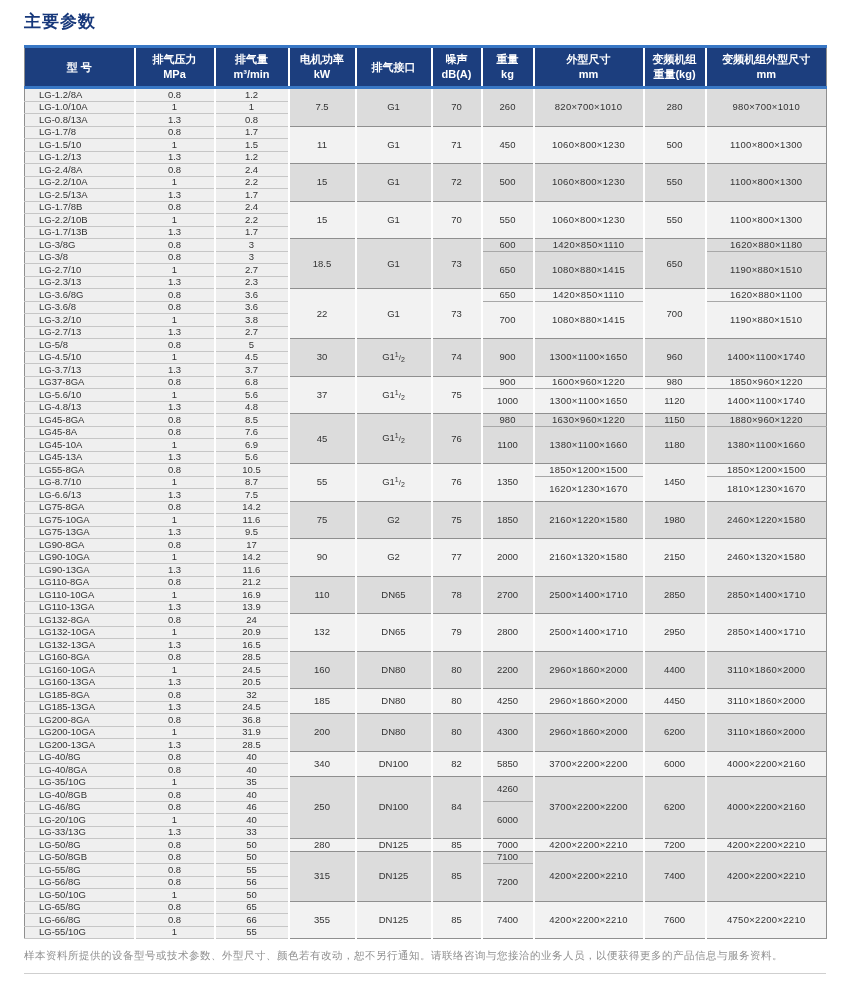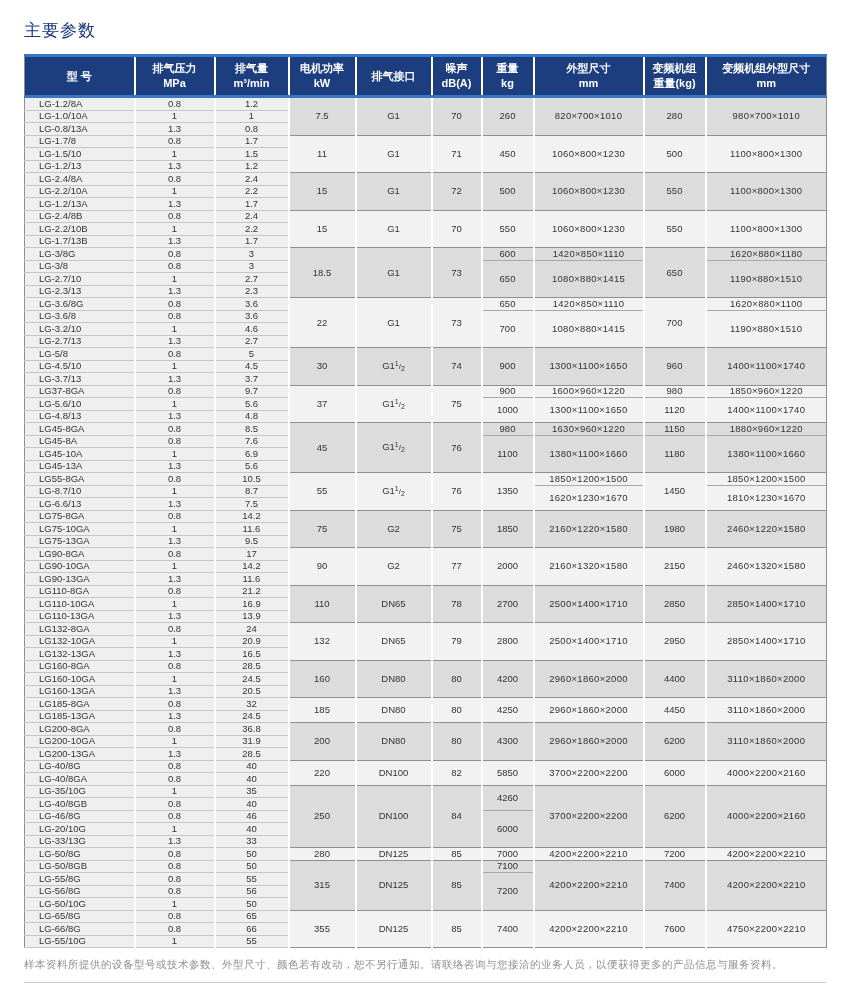--- a/index.html
+++ b/index.html
@@ -3,22 +3,22 @@
 <meta charset="utf-8">
 <style>
   html,body { margin:0; padding:0; background:#ffffff; }
   body {
     width:850px; height:989px; overflow:hidden;
     font-family:"Liberation Sans","DejaVu Sans",sans-serif;
     -webkit-font-smoothing:antialiased;
   }
   .page { padding:8px 24px 0 24px; }
   .page-title {
-    color:#17387b; font-size:17px; font-weight:normal;
-    letter-spacing:1px; margin:11px 0 12px 0;
+    color:#17387b; font-size:17px; font-weight:bold;
+    letter-spacing:1px; margin:2px 0 12px 0;
   }
   table.params {
     border-collapse:collapse; table-layout:fixed;
     width:802px; border:1px solid #8f8f8f;
   }
   thead th {
     background:#1c3e7e; color:#ffffff;
     font-size:11px; font-weight:bold; line-height:1.35;
     border-left:2px solid #ffffff;
     border-top:3px solid #3877c5;
@@ -166,26 +166,26 @@
           <td rowspan="3" class="gd dims">1060×800×1230</td>
           <td rowspan="3" class="gd">550</td>
           <td rowspan="3" class="gd dims">1100×800×1300</td>
         </tr>
         <tr>
           <td class="lc model">LG-2.2/10A</td>
           <td class="lc">1</td>
           <td class="lc">2.2</td>
         </tr>
         <tr>
-          <td class="lc model">LG-1.2/13A</td>
+          <td class="lc model">LG-2.5/13A</td>
           <td class="lc">1.3</td>
           <td class="lc">1.7</td>
         </tr>
         <tr class="gs">
-          <td class="lc model">LG-2.4/8B</td>
+          <td class="lc model">LG-1.7/8B</td>
           <td class="lc">0.8</td>
           <td class="lc">2.4</td>
           <td rowspan="3" class="gl">15</td>
           <td rowspan="3" class="gl">G1</td>
           <td rowspan="3" class="gl">70</td>
           <td rowspan="3" class="gl">550</td>
           <td rowspan="3" class="gl dims">1060×800×1230</td>
           <td rowspan="3" class="gl">550</td>
           <td rowspan="3" class="gl dims">1100×800×1300</td>
         </tr>
@@ -245,21 +245,21 @@
           <td class="lc model">LG-3.6/8</td>
           <td class="lc">0.8</td>
           <td class="lc">3.6</td>
           <td rowspan="3" class="gl sub">700</td>
           <td rowspan="3" class="gl dims sub">1080×880×1415</td>
           <td rowspan="3" class="gl dims sub">1190×880×1510</td>
         </tr>
         <tr>
           <td class="lc model">LG-3.2/10</td>
           <td class="lc">1</td>
-          <td class="lc">4.6</td>
+          <td class="lc">3.8</td>
         </tr>
         <tr>
           <td class="lc model">LG-2.7/13</td>
           <td class="lc">1.3</td>
           <td class="lc">2.7</td>
         </tr>
         <tr class="gs">
           <td class="lc model">LG-5/8</td>
           <td class="lc">0.8</td>
           <td class="lc">5</td>
@@ -277,21 +277,21 @@
           <td class="lc">4.5</td>
         </tr>
         <tr>
           <td class="lc model">LG-3.7/13</td>
           <td class="lc">1.3</td>
           <td class="lc">3.7</td>
         </tr>
         <tr class="gs">
           <td class="lc model">LG37-8GA</td>
           <td class="lc">0.8</td>
-          <td class="lc">9.7</td>
+          <td class="lc">6.8</td>
           <td rowspan="3" class="gl">37</td>
           <td rowspan="3" class="gl">G1<span class="fr-sup">1</span><span class="fr-sl">/</span><span class="fr-sub">2</span></td>
           <td rowspan="3" class="gl">75</td>
           <td rowspan="1" class="gl">900</td>
           <td rowspan="1" class="gl dims">1600×960×1220</td>
           <td rowspan="1" class="gl">980</td>
           <td rowspan="1" class="gl dims">1850×960×1220</td>
         </tr>
         <tr>
           <td class="lc model">LG-5.6/10</td>
@@ -450,21 +450,21 @@
           <td class="lc">1.3</td>
           <td class="lc">16.5</td>
         </tr>
         <tr class="gs">
           <td class="lc model">LG160-8GA</td>
           <td class="lc">0.8</td>
           <td class="lc">28.5</td>
           <td rowspan="3" class="gd">160</td>
           <td rowspan="3" class="gd">DN80</td>
           <td rowspan="3" class="gd">80</td>
-          <td rowspan="3" class="gd">4200</td>
+          <td rowspan="3" class="gd">2200</td>
           <td rowspan="3" class="gd dims">2960×1860×2000</td>
           <td rowspan="3" class="gd">4400</td>
           <td rowspan="3" class="gd dims">3110×1860×2000</td>
         </tr>
         <tr>
           <td class="lc model">LG160-10GA</td>
           <td class="lc">1</td>
           <td class="lc">24.5</td>
         </tr>
         <tr>
@@ -508,21 +508,21 @@
         </tr>
         <tr>
           <td class="lc model">LG200-13GA</td>
           <td class="lc">1.3</td>
           <td class="lc">28.5</td>
         </tr>
         <tr class="gs">
           <td class="lc model">LG-40/8G</td>
           <td class="lc">0.8</td>
           <td class="lc">40</td>
-          <td rowspan="2" class="gl">220</td>
+          <td rowspan="2" class="gl">340</td>
           <td rowspan="2" class="gl">DN100</td>
           <td rowspan="2" class="gl">82</td>
           <td rowspan="2" class="gl">5850</td>
           <td rowspan="2" class="gl dims">3700×2200×2200</td>
           <td rowspan="2" class="gl">6000</td>
           <td rowspan="2" class="gl dims">4000×2200×2160</td>
         </tr>
         <tr>
           <td class="lc model">LG-40/8GA</td>
           <td class="lc">0.8</td>

